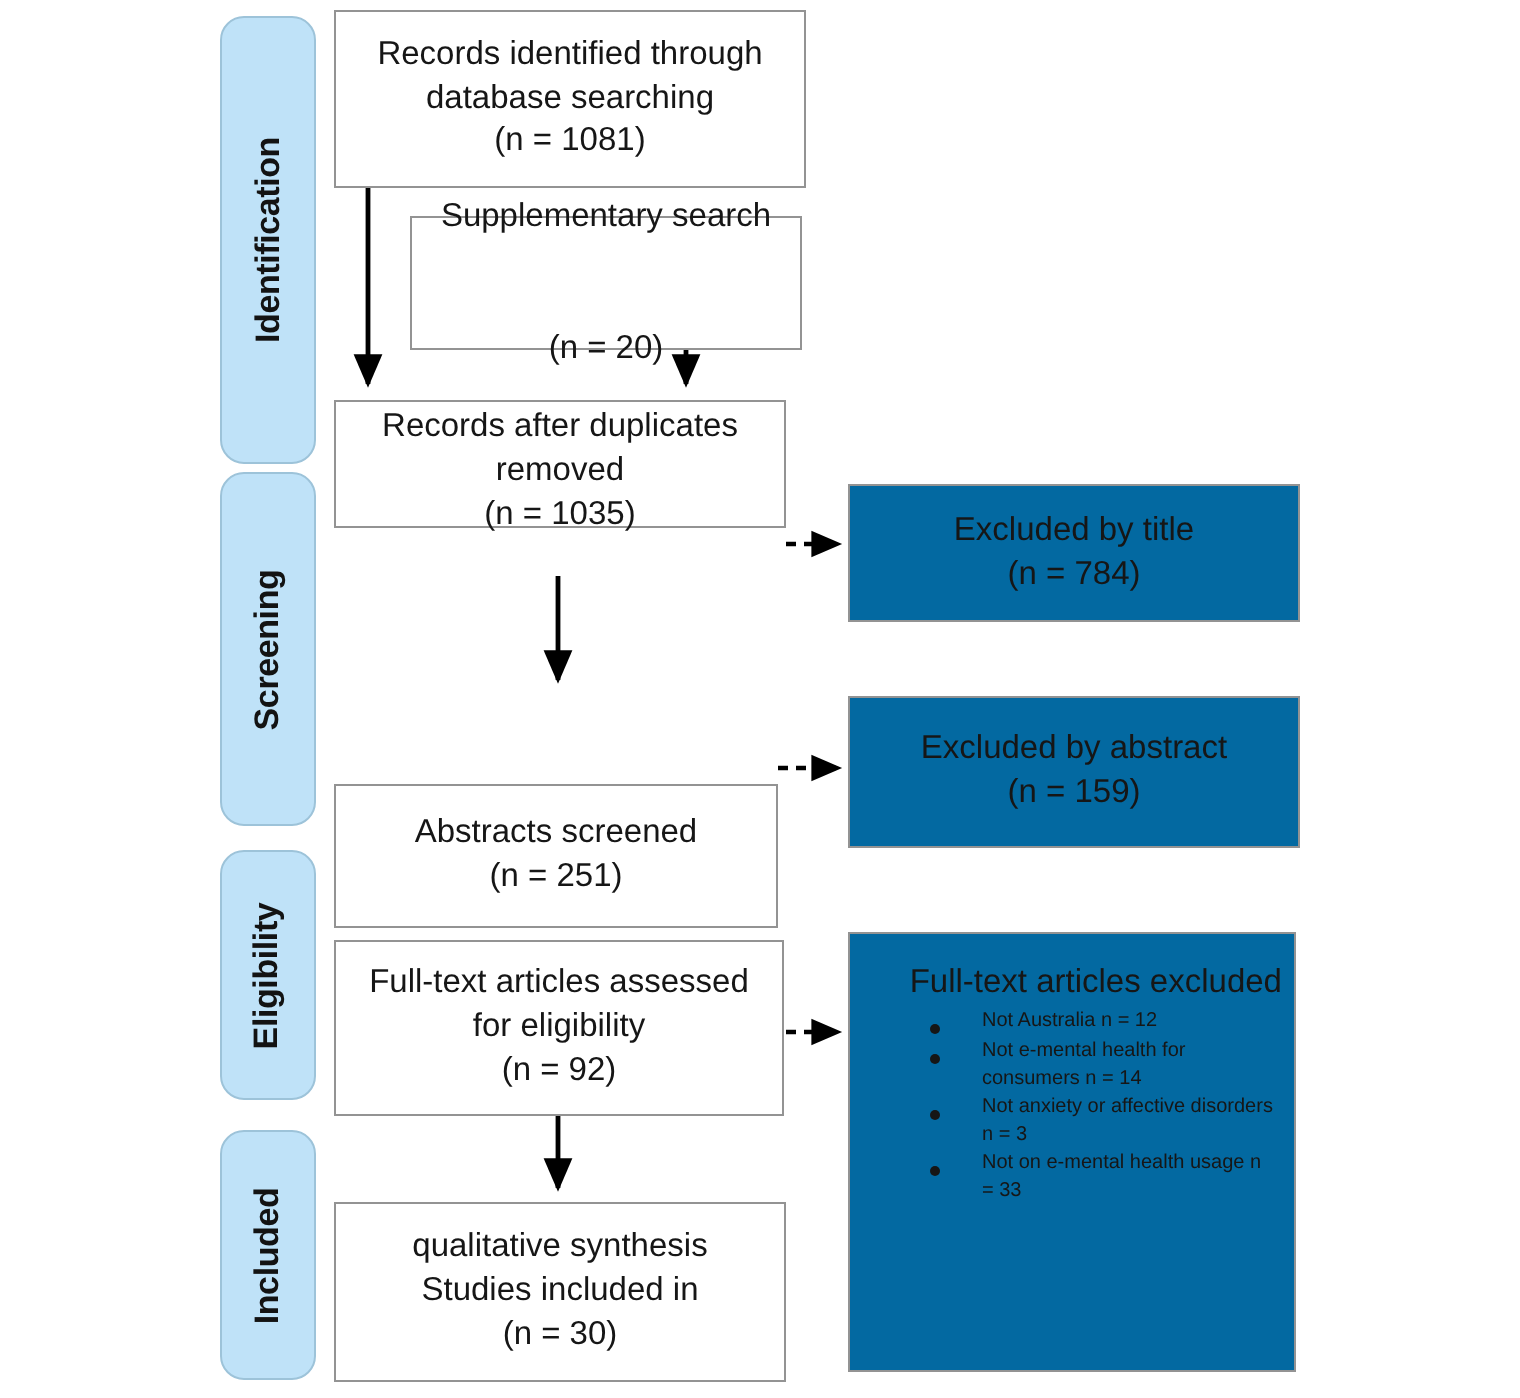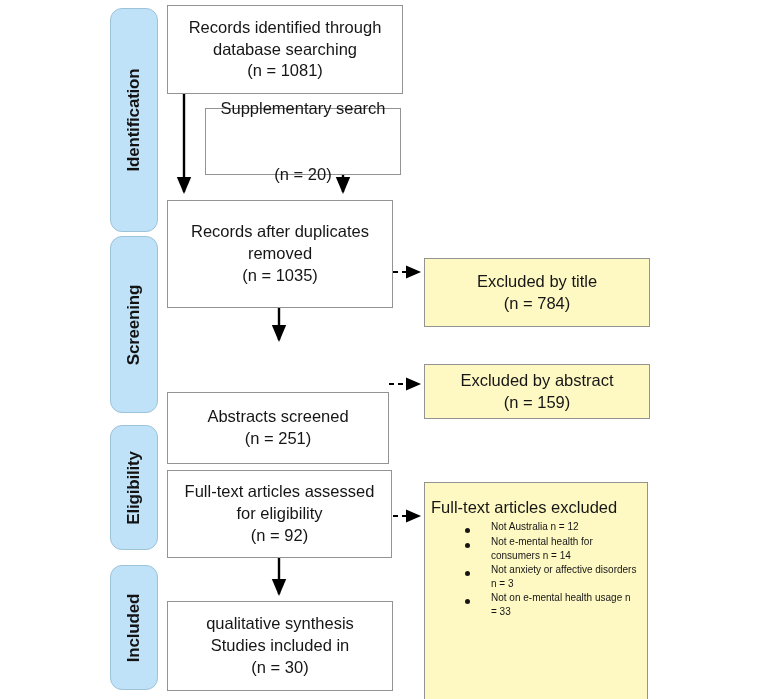--- a/index.html
+++ b/index.html
@@ -51,30 +51,29 @@
     flex-direction: column;
     align-items: center;
     justify-content: center;
     text-align: center;
     font-size: 16.5px;
     color: #161616;
     line-height: 1.32;
     padding: 2px 6px;
   }
   .box.gray {
-    background: #fef9c3;
+    background: #0369a1;
     border: 1px solid #939393;
-    margin-top: 16px;
   }
   .box .line { display: block; }
 
   
   .box.reasons {
     justify-content: flex-start;
-    align-items: flex-start;
+    align-items: flex-end;
     padding: 14px 6px 6px 6px;
   }
   .reasons .head {
     text-align: center;
     font-size: 16.5px;
     line-height: 1.3;
   }
   .reasons ul {
     margin: 2px 0 0 0;
     padding: 0 4px 0 34px;
@@ -158,37 +157,37 @@
     <span class="line">Records identified through</span>
     <span class="line">database searching</span>
     <span class="line">(n = 1081)</span>
   </div>
 
   <div class="box" style="left:205px; top:108px; width:196px; height:67px;gap:44px;">
     <span class="line">Supplementary search</span>
     <span class="line">(n = 20)</span>
   </div>
 
-  <div class="box" style="left:167px; top:200px; width:226px; height:108px;">
+  <div class="box" style="left:167px; top:200px; width:226px; height:64px;justify-content:space-between;">
     <span class="line">Records after duplicates</span>
     <span class="line">removed</span>
     <span class="line">(n = 1035)</span>
   </div>
 
   <div class="box gray" style="left:424px; top:242px; width:226px; height:69px;">
     <span class="line">Excluded by title</span>
     <span class="line">(n = 784)</span>
   </div>
 
   <div class="box" style="left:167px; top:348px; width:222px; height:72px;margin-top:44px;">
     <span class="line">Abstracts screened</span>
     <span class="line">(n = 251)</span>
   </div>
 
-  <div class="box gray" style="left:424px; top:348px; width:226px; height:55px;">
+  <div class="box gray" style="left:424px; top:348px; width:226px; height:76px;">
     <span class="line">Excluded by abstract</span>
     <span class="line">(n = 159)</span>
   </div>
 
   <div class="box" style="left:167px; top:470px; width:225px; height:88px;">
     <span class="line">Full-text articles assessed</span>
     <span class="line">for eligibility</span>
     <span class="line">(n = 92)</span>
   </div>
 

